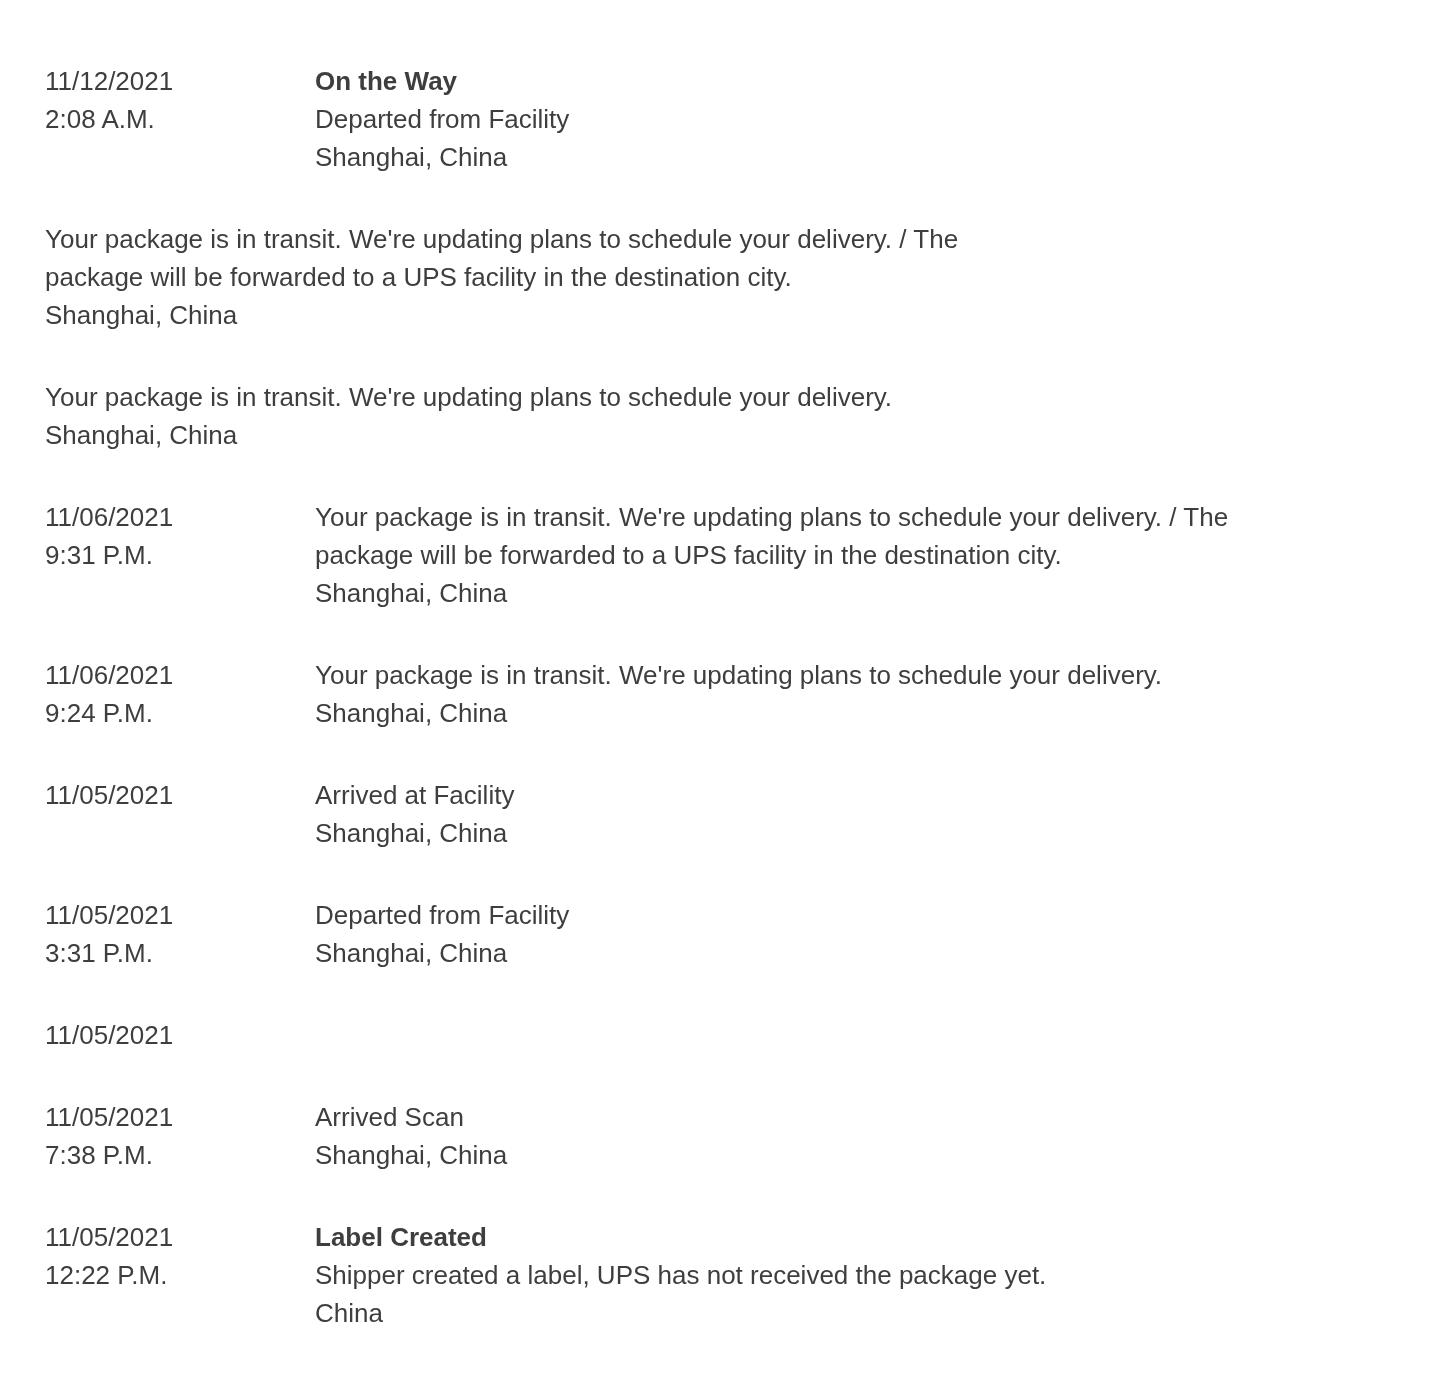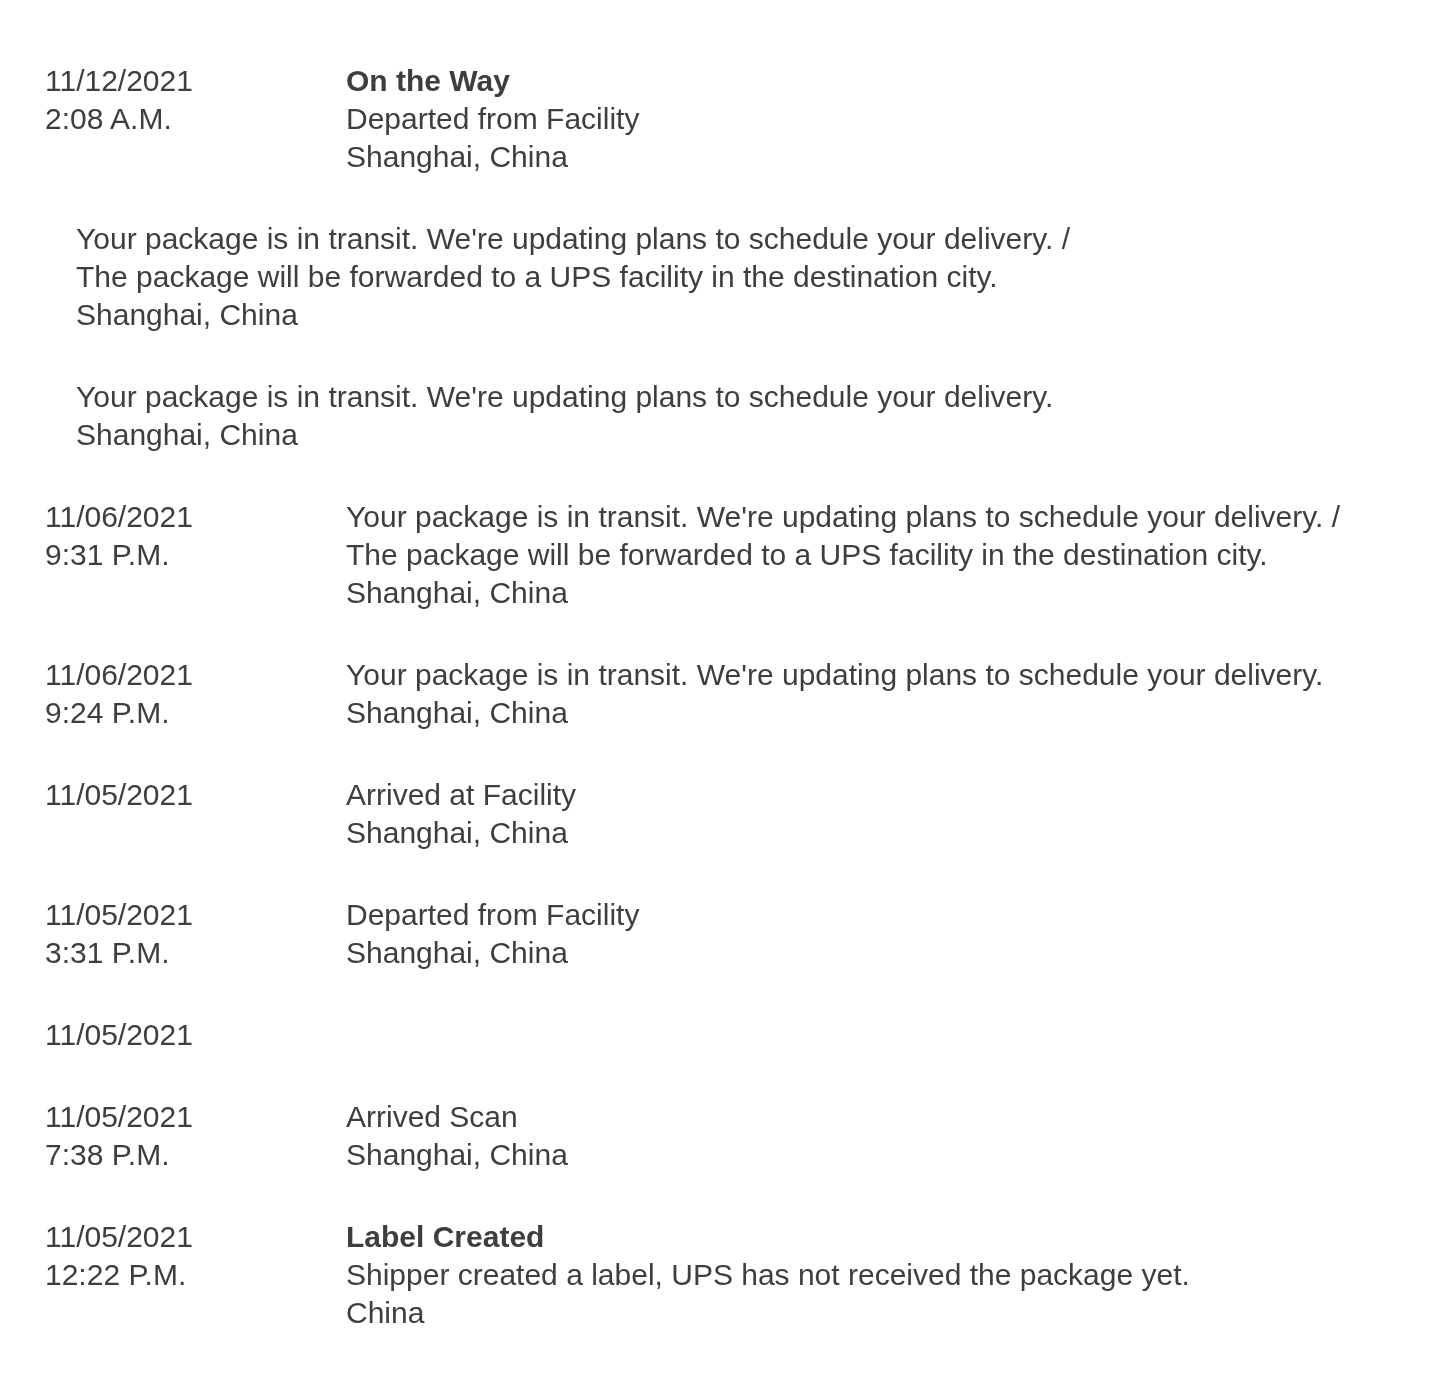--- a/index.html
+++ b/index.html
@@ -15,38 +15,37 @@
   .tracking-history {
     width: 1442px;
     min-height: 1380px;
     box-sizing: border-box;
     background: #ffffff;
     padding: 62px 40px 40px 45px;
   }
   .event-row {
     display: flex;
     align-items: flex-start;
-    font-size: 30px;
+    font-size: 26px;
     line-height: 38px;
     margin-bottom: 44px;
   }
   .event-row:last-child {
     margin-bottom: 0;
   }
   .event-datetime {
     flex: 0 0 270px;
     width: 270px;
   }
   .event-date,
   .event-time {
     display: block;
   }
   .event-status {
     max-width: 1010px;
-    margin-left: 31px;
   }
   .event-title {
     display: block;
     font-weight: bold;
   }
   .event-description {
     display: block;
   }
   .event-location {
     display: block;

